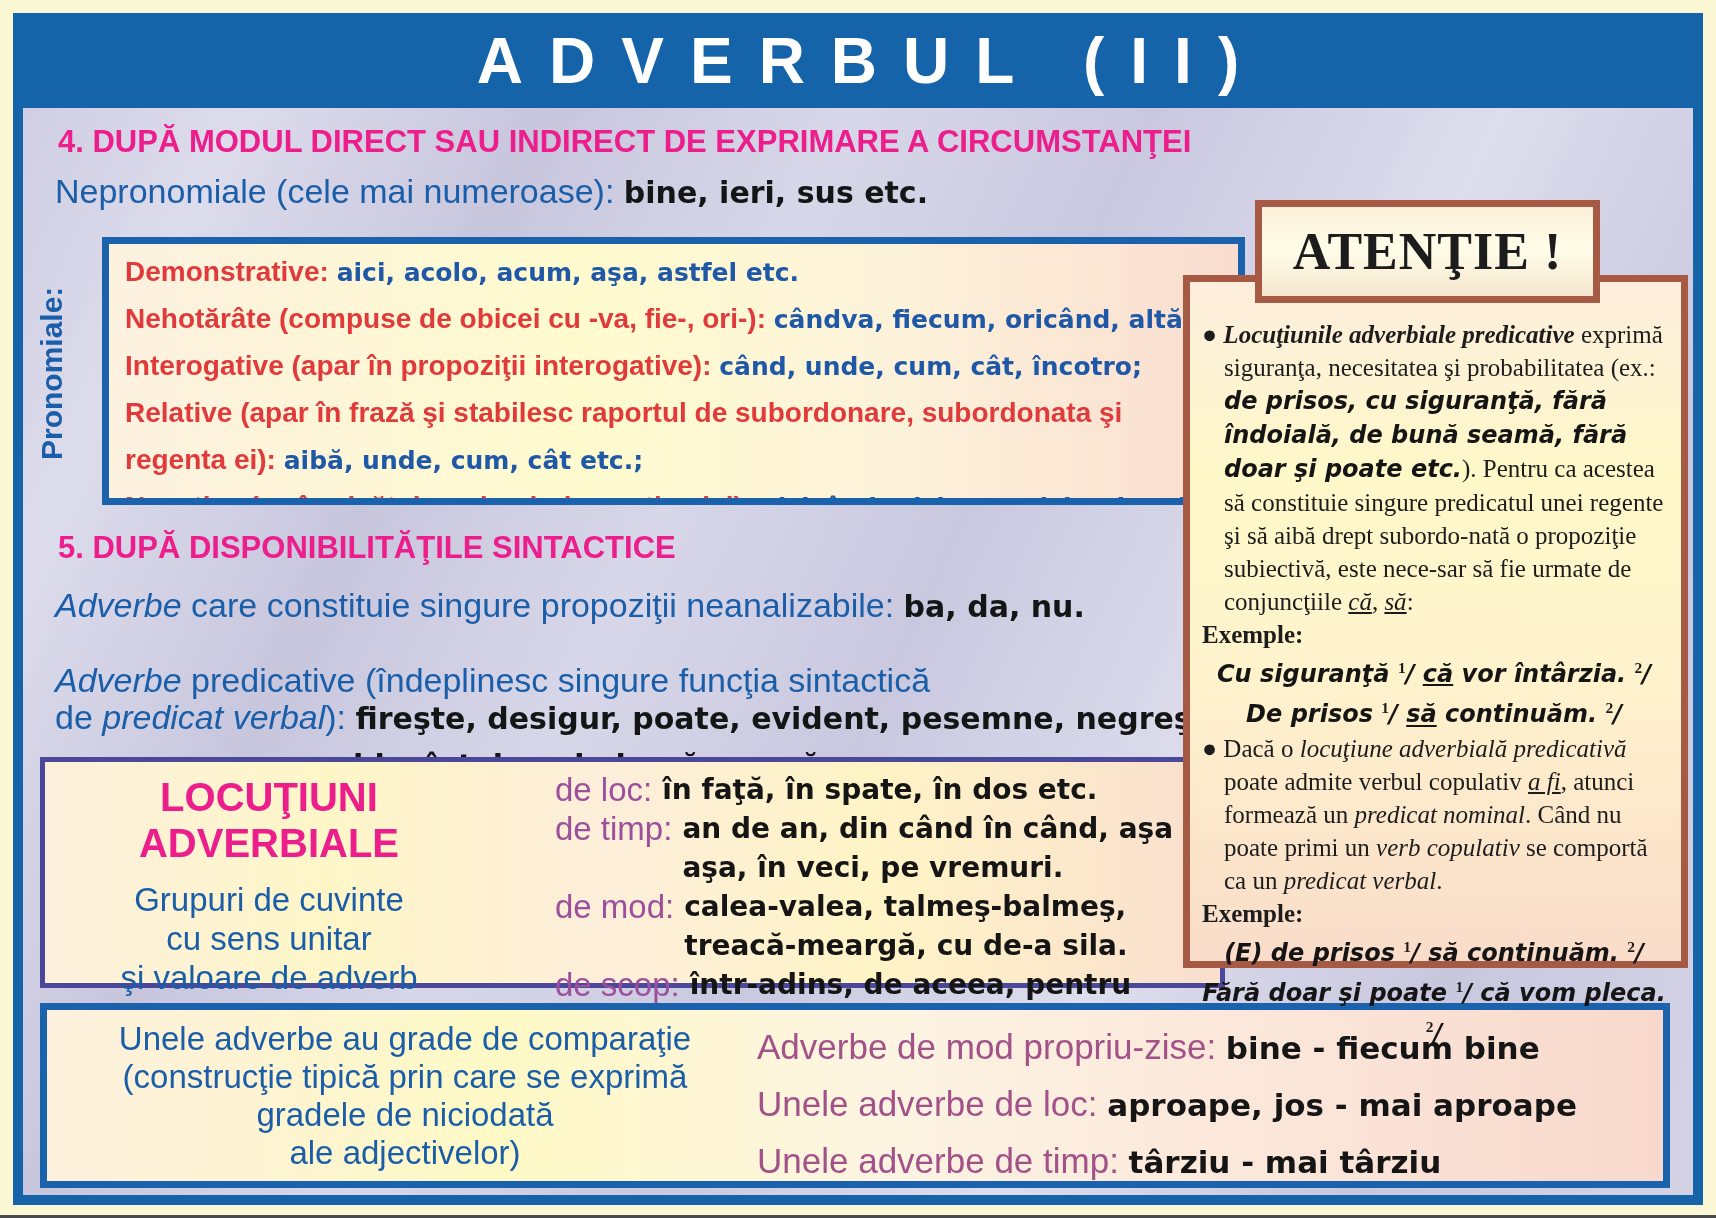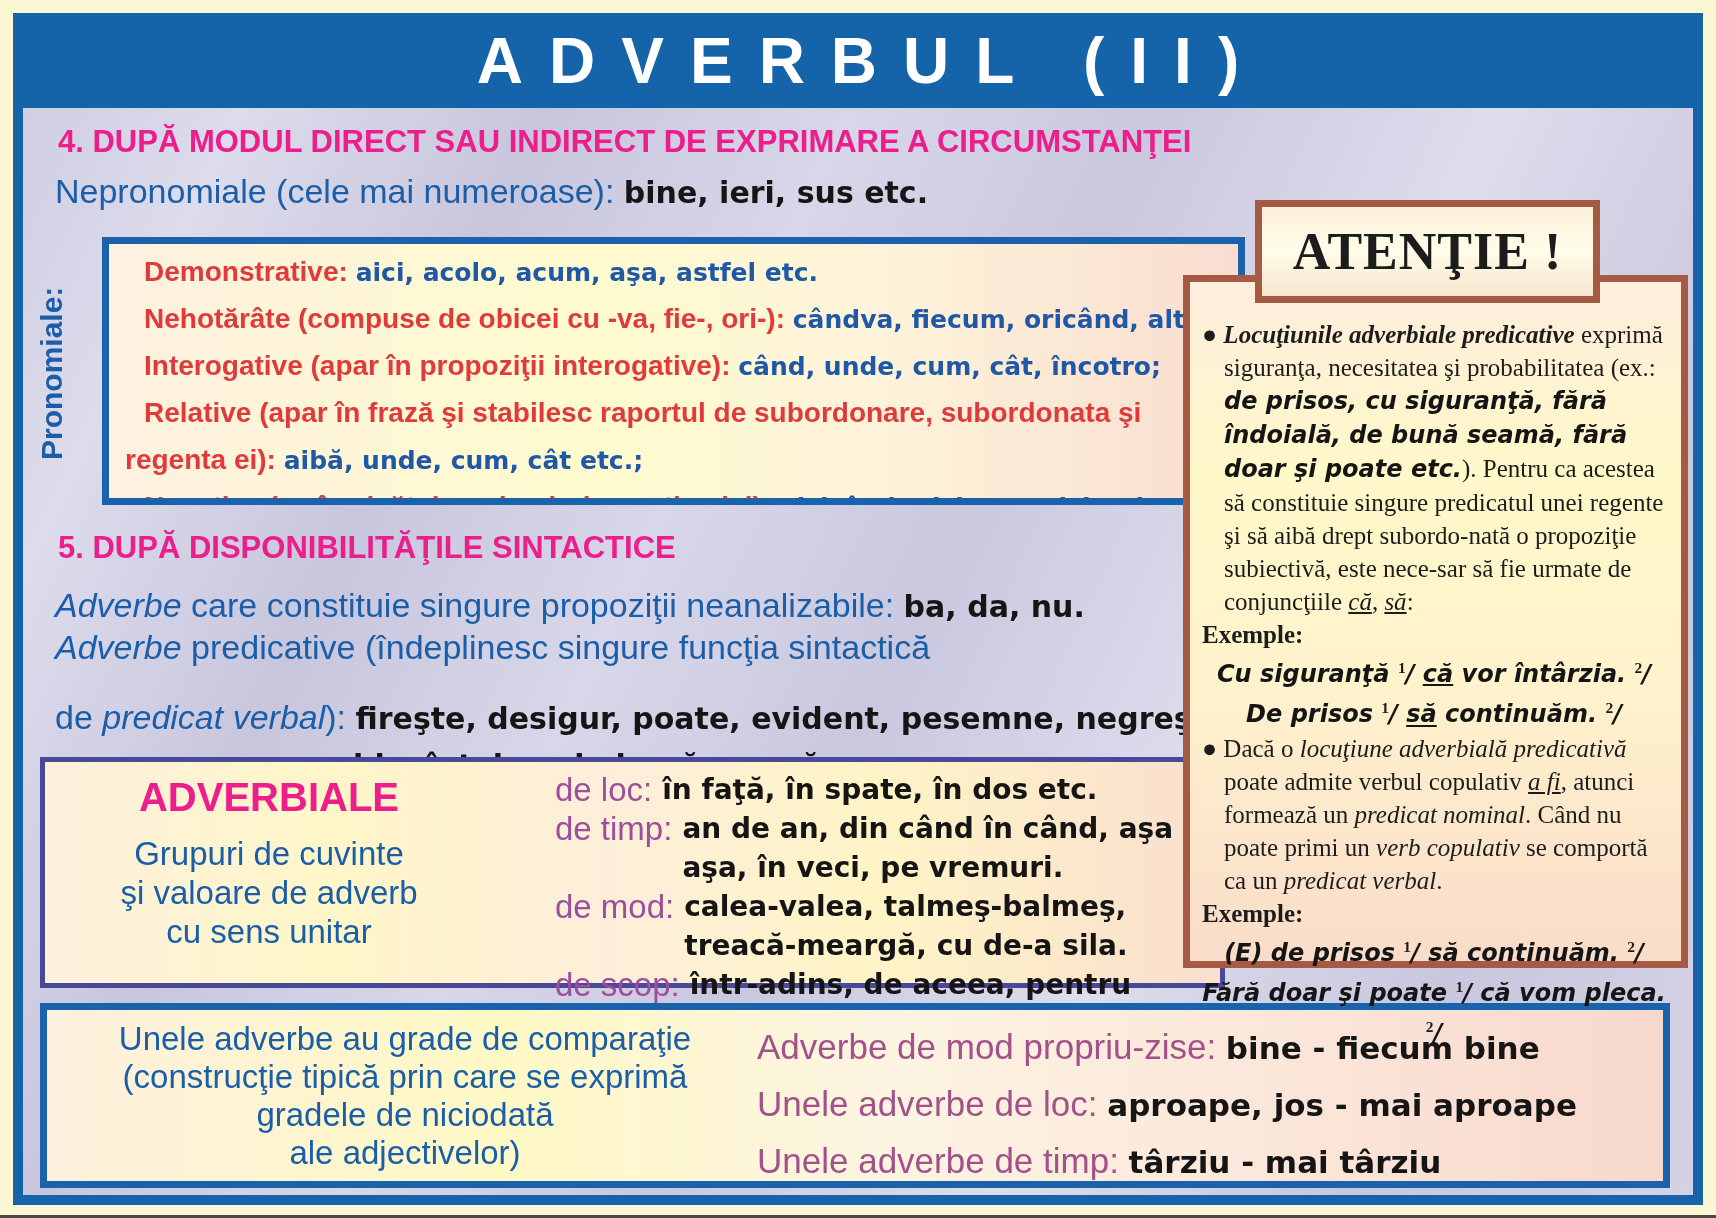--- a/index.html
+++ b/index.html
@@ -22,21 +22,21 @@
 
   
   .rot-label{position:absolute;left:12px;top:132px;width:52px;height:266px;
              writing-mode:vertical-rl;transform:rotate(180deg);text-align:center;
              color:#1a5ea9;font-size:30px;font-weight:bold;}
   .pbox{position:absolute;left:79px;top:129px;width:1143px;height:268px;box-sizing:border-box;
         border:7px solid #1b62ac;padding:6px 8px 6px 16px;overflow:hidden;
         background:linear-gradient(90deg,#fdf1e0 0%,#fffbce 42%,#fdf3da 68%,#f9ddd0 100%);}
   .prow{line-height:43px;white-space:nowrap;}
   .prow.wrap{white-space:normal;}
-  .plabel{color:#e03a3a;font-size:28px;font-weight:bold;margin-left:19px;}
+  .plabel{color:#e03a3a;font-size:28px;font-weight:bold;}
   .pex{font-family:"DejaVu Sans",sans-serif;font-weight:bold;color:#2058a8;font-size:25px;}
 
   
   .sline{position:absolute;white-space:nowrap;}
   .sg-blue{color:#1a5ea9;font-size:34px;}
   .sg-bluei{color:#1a5ea9;font-size:34px;font-style:italic;}
   .sline .sg-hw{font-size:30px;color:#151515;}
   .sg-hw{font-family:"DejaVu Sans",sans-serif;font-weight:bold;color:#151515;}
   .sg-hwi{font-family:"DejaVu Sans",sans-serif;font-weight:bold;font-style:italic;color:#151515;}
   .sg-hwu{font-family:"DejaVu Sans",sans-serif;font-weight:bold;font-style:italic;color:#151515;text-decoration:underline;}
@@ -116,30 +116,31 @@
       <div class="prow wrap">
         <span class="plabel">Relative (apar în frază şi stabilesc raportul de subordonare, subordonata şi regenta ei): </span><span class="pex">aibă, unde, cum, cât etc.;</span>
       </div>
       <div class="prow">
         <span class="plabel">Negative (au în alcătuire adverbul negativ nici): </span><span class="pex">nicicând, nicicum, niciunde, niciodată.</span>
       </div>
     </div>
 
     <h2 class="sec-head" style="left:35px;top:422px;">5. DUPĂ DISPONIBILITĂŢILE SINTACTICE</h2>
     <div class="sline" style="left:32px;top:478px;"><span class="sg-bluei">Adverbe</span><span class="sg-blue"> care constituie singure propoziţii neanalizabile: </span><span class="sg-hw">ba, da, nu.</span></div>
-    <div class="sline" style="left:32px;top:520px;"><span class="sg-bluei">Adverbe</span><span class="sg-blue"> predicative (îndeplinesc singure funcţia sintactică</span></div>
+    <div class="sline" style="left:32px;top:553px;"><span class="sg-bluei">Adverbe</span><span class="sg-blue"> predicative (îndeplinesc singure funcţia sintactică</span></div>
     <div class="sline" style="left:32px;top:590px;"><span class="sg-blue">de </span><span class="sg-bluei">predicat verbal</span><span class="sg-blue">): </span><span class="sg-hw">fireşte, desigur, poate, evident, pesemne, negreşit,</span></div>
     <div class="sline" style="left:330px;top:640px;"><span class="sg-hw">bineînţeles, de bună seamă</span></div>
 
     <div class="locbox">
       <div class="loc-left">
+        <p class="loc-title">LOCUŢIUNI</p>
         <p class="loc-title">ADVERBIALE</p>
         <div class="loc-sub first">Grupuri de cuvinte</div>
+        <div class="loc-sub">cu sens unitar</div>
         <div class="loc-sub">şi valoare de adverb</div>
-        <div class="loc-sub">cu sens unitar</div>
       </div>
       <div class="loc-rows">
         <div class="lrow">
           <span class="llabel">de loc:</span>
           <span class="ltext">în faţă, în spate, în dos etc.</span>
         </div>
         <div class="lrow">
           <span class="llabel">de timp:</span>
           <span class="ltext">an de an, din când în când, aşa şi aşa, în veci, pe vremuri.</span>
         </div>

